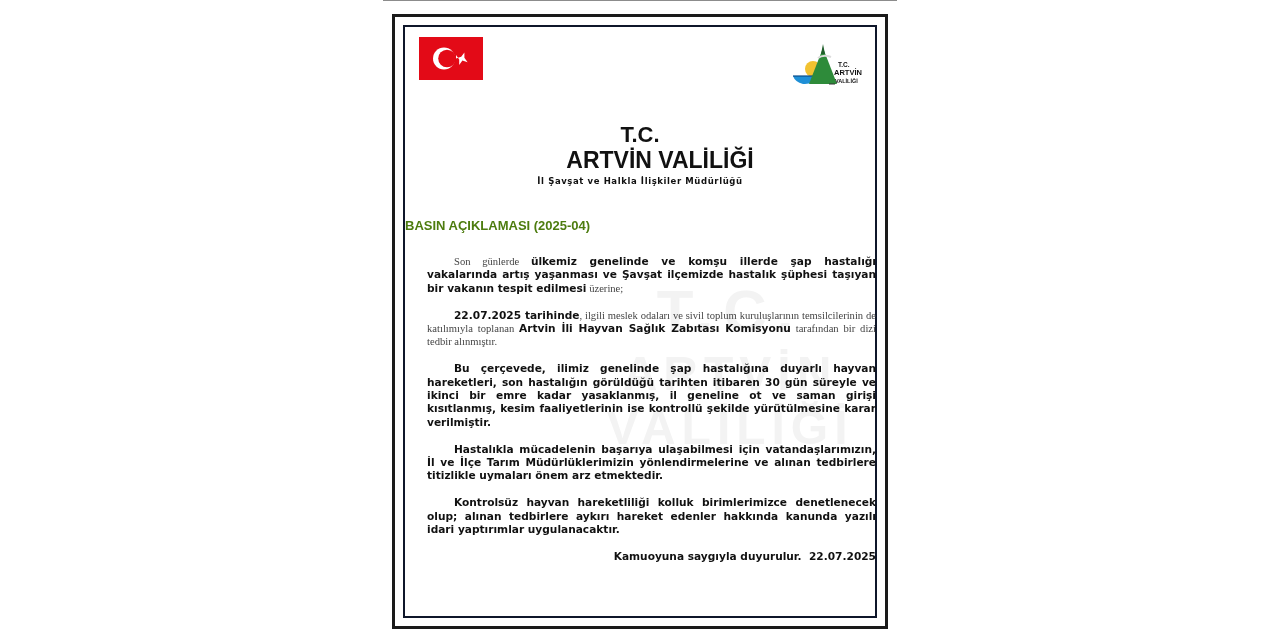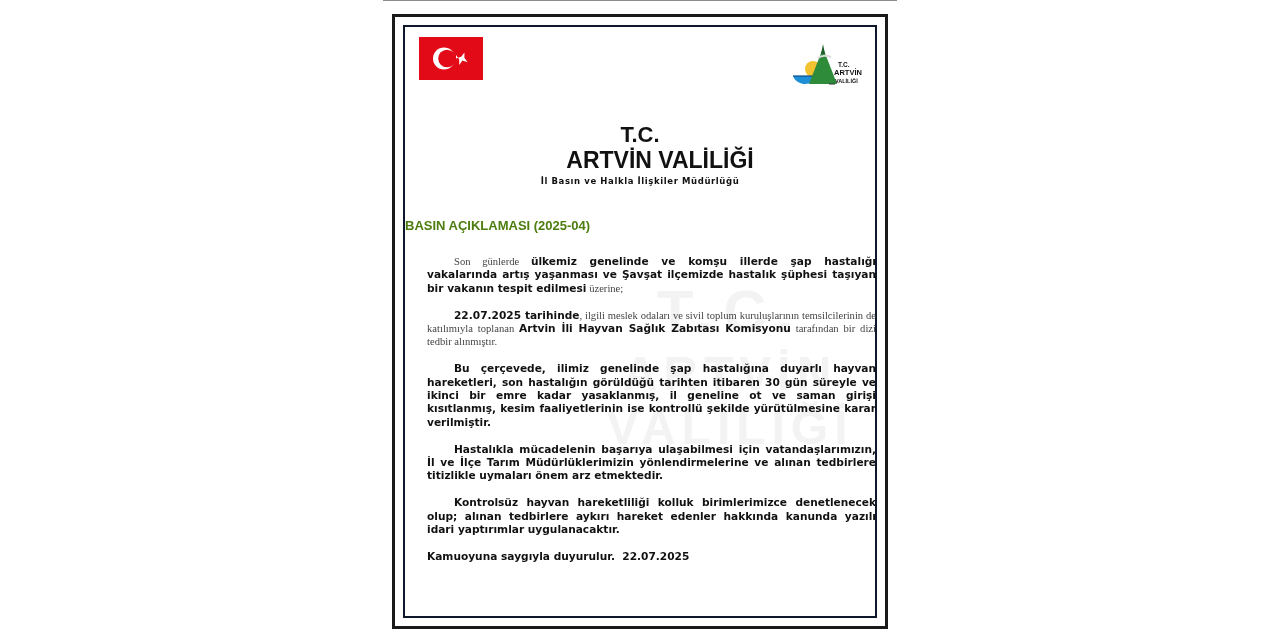--- a/index.html
+++ b/index.html
@@ -49,21 +49,21 @@
     }
     .body {
       position: absolute; left: 22px; width: 449px; top: 228px;
       font-size: 10.6px; line-height: 13.4px; color: #1e1e1e;
     }
     .para {
       text-align: justify; text-indent: 27px; margin: 0 0 13.4px 0;
     }
     .para b { font-weight: bold; color: #111; }
     .para .light { color: #444; font-weight: normal; font-family: Liberation Serif, serif; }
-    .closing { font-weight: bold; color: #111; margin-top: 8px; }
+    .closing { font-weight: bold; color: #111; margin-top: 8px; text-align: right; }
   </style>
 </head>
 <body>
 
 <div class="top-rule"></div>
 
 <div class="frame-outer">
   <div class="frame-inner">
 
     <div class="flag">
@@ -92,21 +92,21 @@
 
     <div class="watermark">
       <div class="wm1">T.C.</div>
       <div class="wm2">ARTVİN</div>
       <div class="wm2">VALİLİĞİ</div>
     </div>
 
     <div class="header">
       <div class="tc">T.C.</div>
       <div class="org">ARTVİN VALİLİĞİ</div>
-      <div class="dept">İl Basın ve Halkla İlişkiler Müdürlüğü</div>
+      <div class="dept">İl Şavşat ve Halkla İlişkiler Müdürlüğü</div>
     </div>
 
     <div class="doc-title">BASIN AÇIKLAMASI (2025-04)</div>
 
     <div class="body">
       <p class="para"><span class="light">Son günlerde </span><b>ülkemiz genelinde ve komşu illerde şap hastalığı vakalarında artış yaşanması ve Şavşat ilçemizde hastalık şüphesi taşıyan bir vakanın tespit edilmesi</b><span class="light"> üzerine;</span></p>
 
       <p class="para"><b>22.07.2025 tarihinde</b><span class="light">, ilgili meslek odaları ve sivil toplum kuruluşlarının temsilcilerinin de katılımıyla toplanan </span><b>Artvin İli Hayvan Sağlık Zabıtası Komisyonu</b><span class="light"> tarafından bir dizi tedbir alınmıştır.</span></p>
 
       <p class="para"><b>Bu çerçevede, ilimiz genelinde şap hastalığına duyarlı hayvan hareketleri, son hastalığın görüldüğü tarihten itibaren 30 gün süreyle ve ikinci bir emre kadar yasaklanmış, il geneline ot ve saman girişi kısıtlanmış, kesim faaliyetlerinin ise kontrollü şekilde yürütülmesine karar verilmiştir.</b></p>

